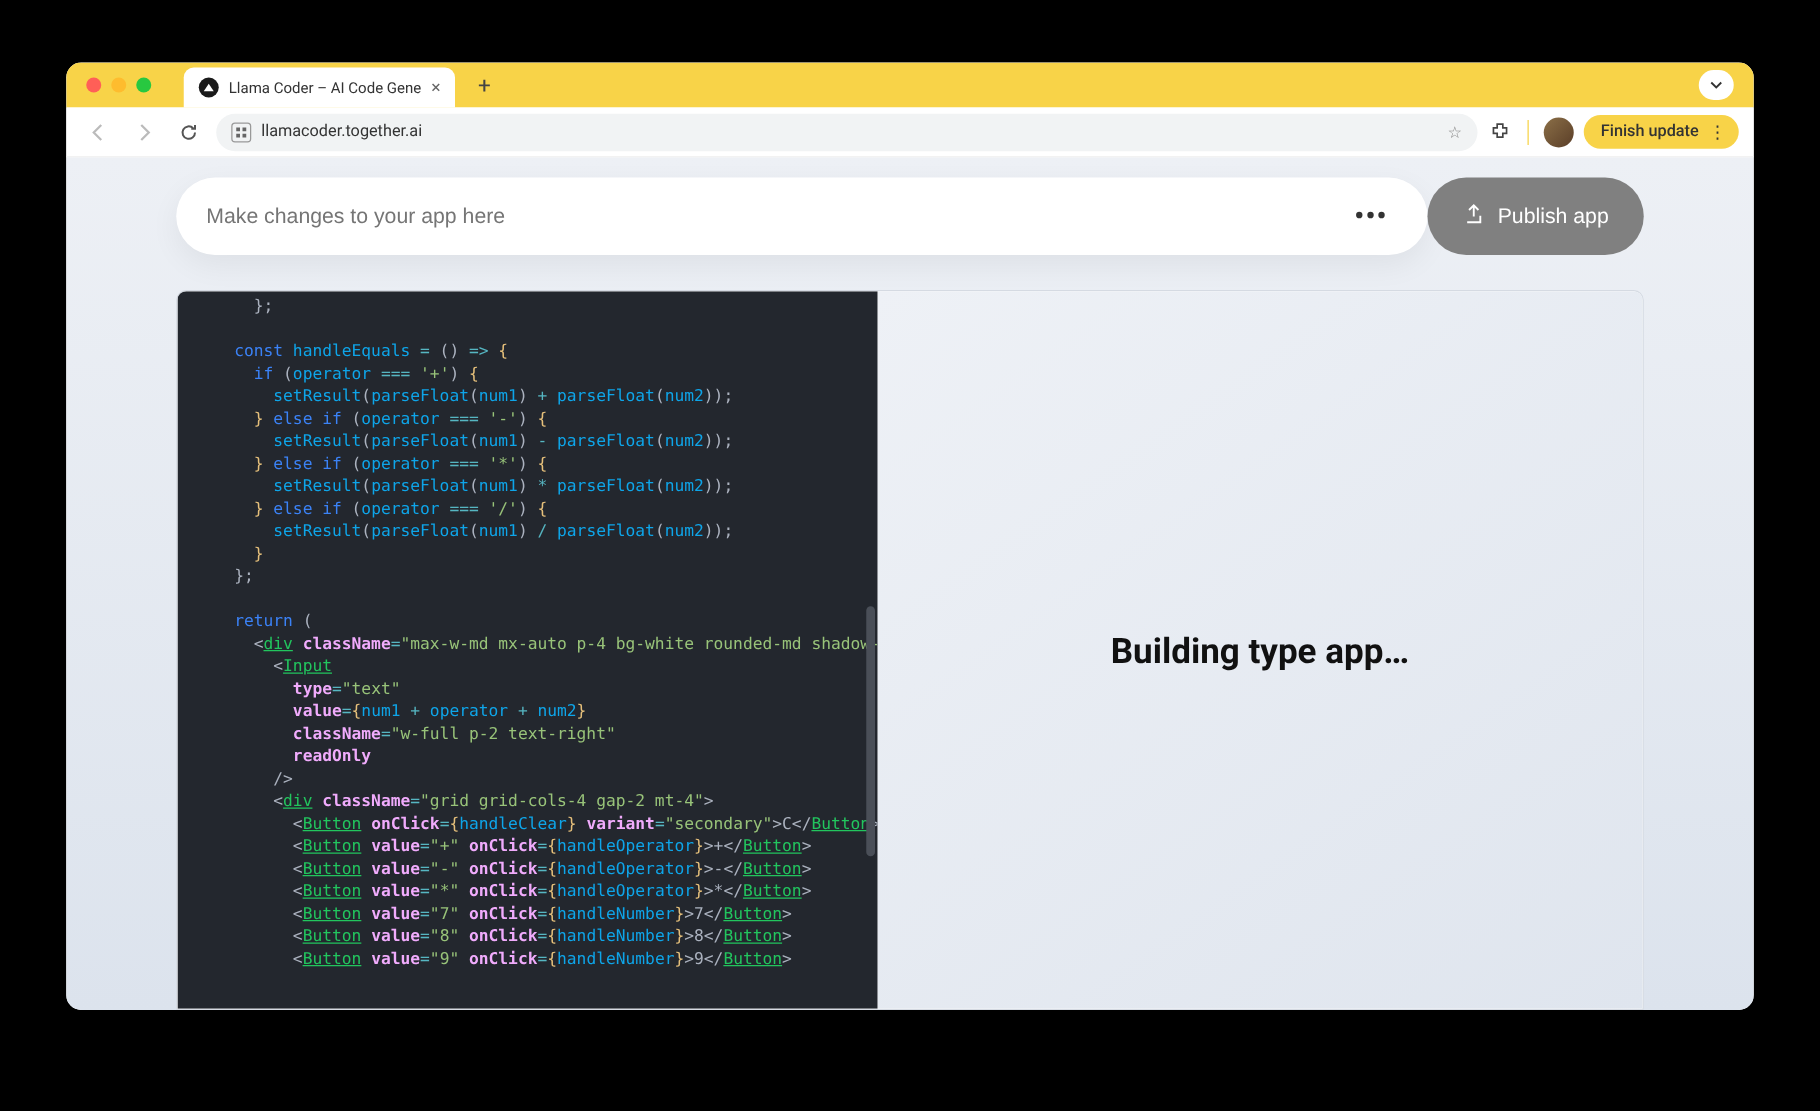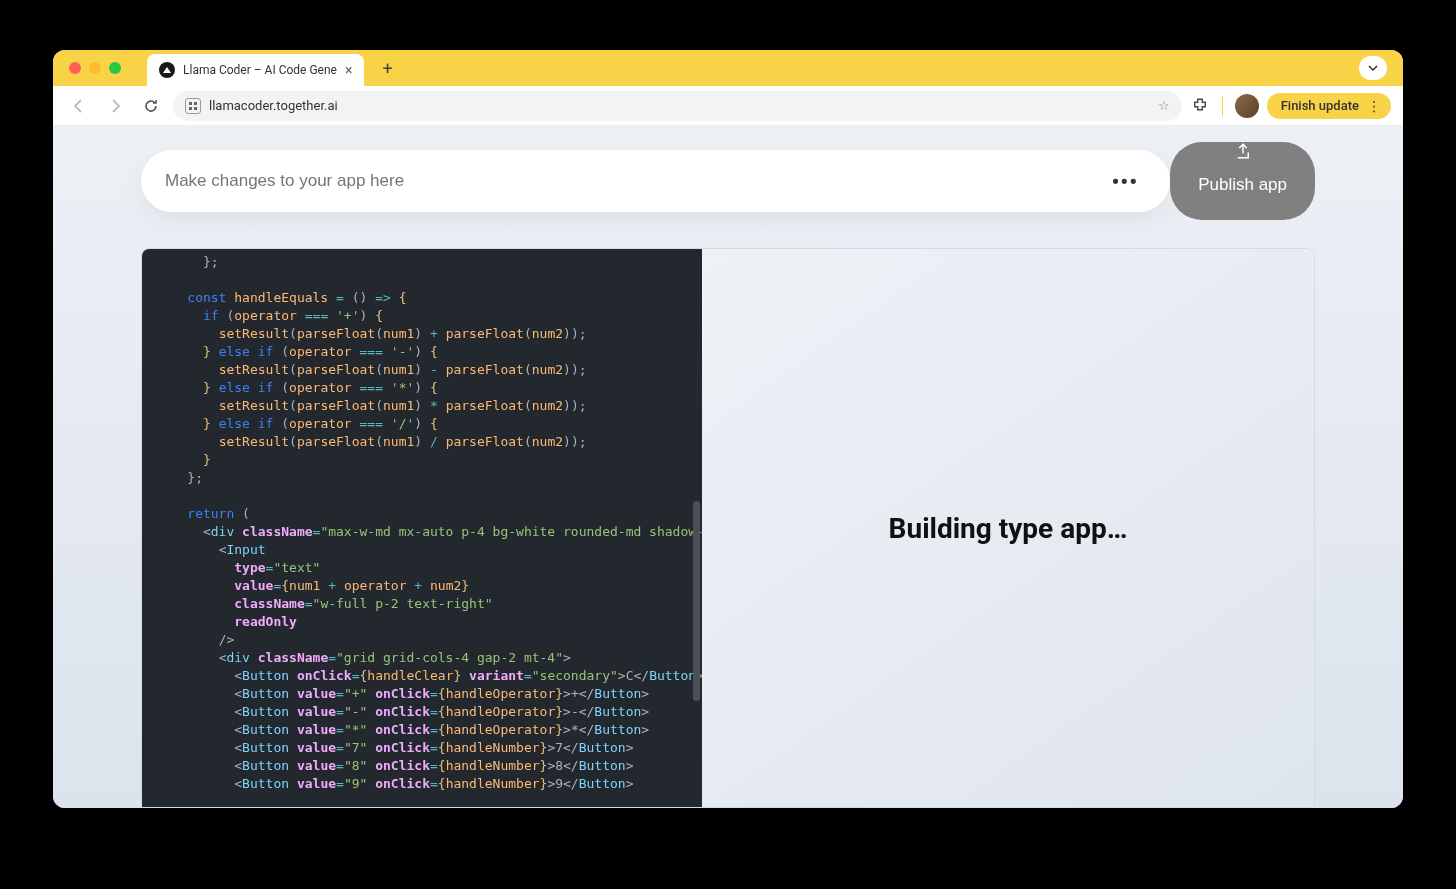--- a/index.html
+++ b/index.html
@@ -100,22 +100,22 @@
   flex:1; background:#fff; border-radius:32px; height:62px;
   display:flex; align-items:center; padding:0 24px;
   box-shadow: 0 8px 24px rgba(0,0,0,0.06);
 }
 .prompt-input {
   flex:1; border:none; outline:none; font-size:17px; color:#98a2b3; background:transparent;
 }
 .more-dots { font-size:22px; font-weight:bold; color:#333; letter-spacing:1px; cursor:pointer; padding:0 8px; }
 .publish-btn {
   background:#808080; color:#fff; border:none; border-radius:32px;
-  height:78px; padding:0 28px; font-size:17px; font-weight:500;
-  display:flex; align-items:center; gap:10px; cursor:pointer;flex-direction:column;
+  height:62px; padding:0 28px; font-size:17px; font-weight:500;
+  display:flex; align-items:center; gap:10px; cursor:pointer;
 }
 .publish-btn svg { width:18px; height:18px; }
 
 .workspace {
   flex:1; display:flex; border-radius:8px 8px 0 0; overflow:hidden;
   background:#fff; border:1px solid #d5dae2;
 }
 .code-pane {
   width:560px; background:#23272e; position:relative;
   font-family: "SF Mono", Menlo, Consolas, monospace;
@@ -128,28 +128,28 @@
   background:#4a4f58; border-radius:4px;
 }
 .preview-pane {
   flex:1; background:linear-gradient(145deg,#eef1f6,#dfe5ee);
   display:flex; align-items:center; justify-content:center;
 }
 .building-text { font-size:28px; font-weight:700; color:#111; }
 
 
 .k { color:#3b82f6; }      
-.fn { color:#fdba74; }     
+.fn { color:#0ea5e9; }     
 .green { color:#f0abfc;font-weight:bold; }  
 .str { color:#98c379; }    
 .op { color:#56b6c2; }     
 .pn { color:#abb2bf; }     
 .c  { color:#abb2bf; }     
 .br { color:#e6c07b; }     
-.tag { color:#7dd3fc; }    
+.tag { color:#22c55e;text-decoration:underline; }    
 </style>
 </head>
 <body>
 
 <div class="browser-window">
 
   <div class="titlebar">
     <div class="traffic-lights">
       <div class="traffic-light tl-red"></div>
       <div class="traffic-light tl-yellow"></div>

